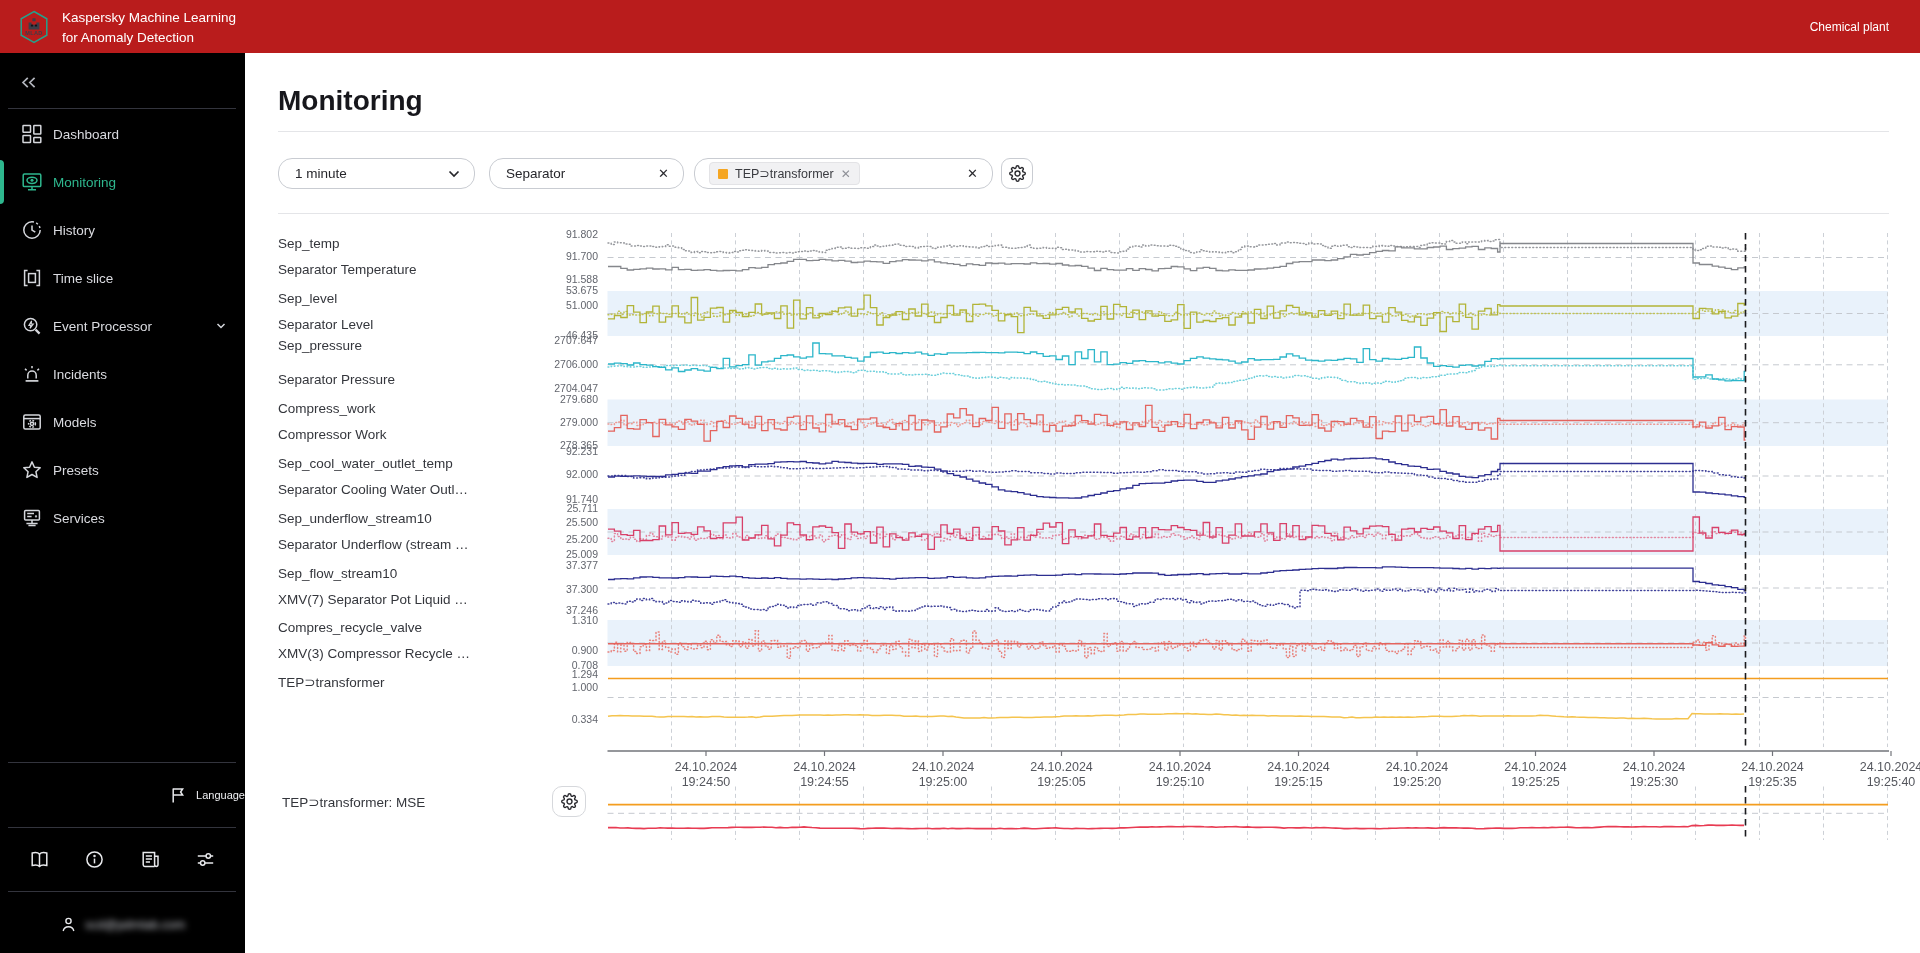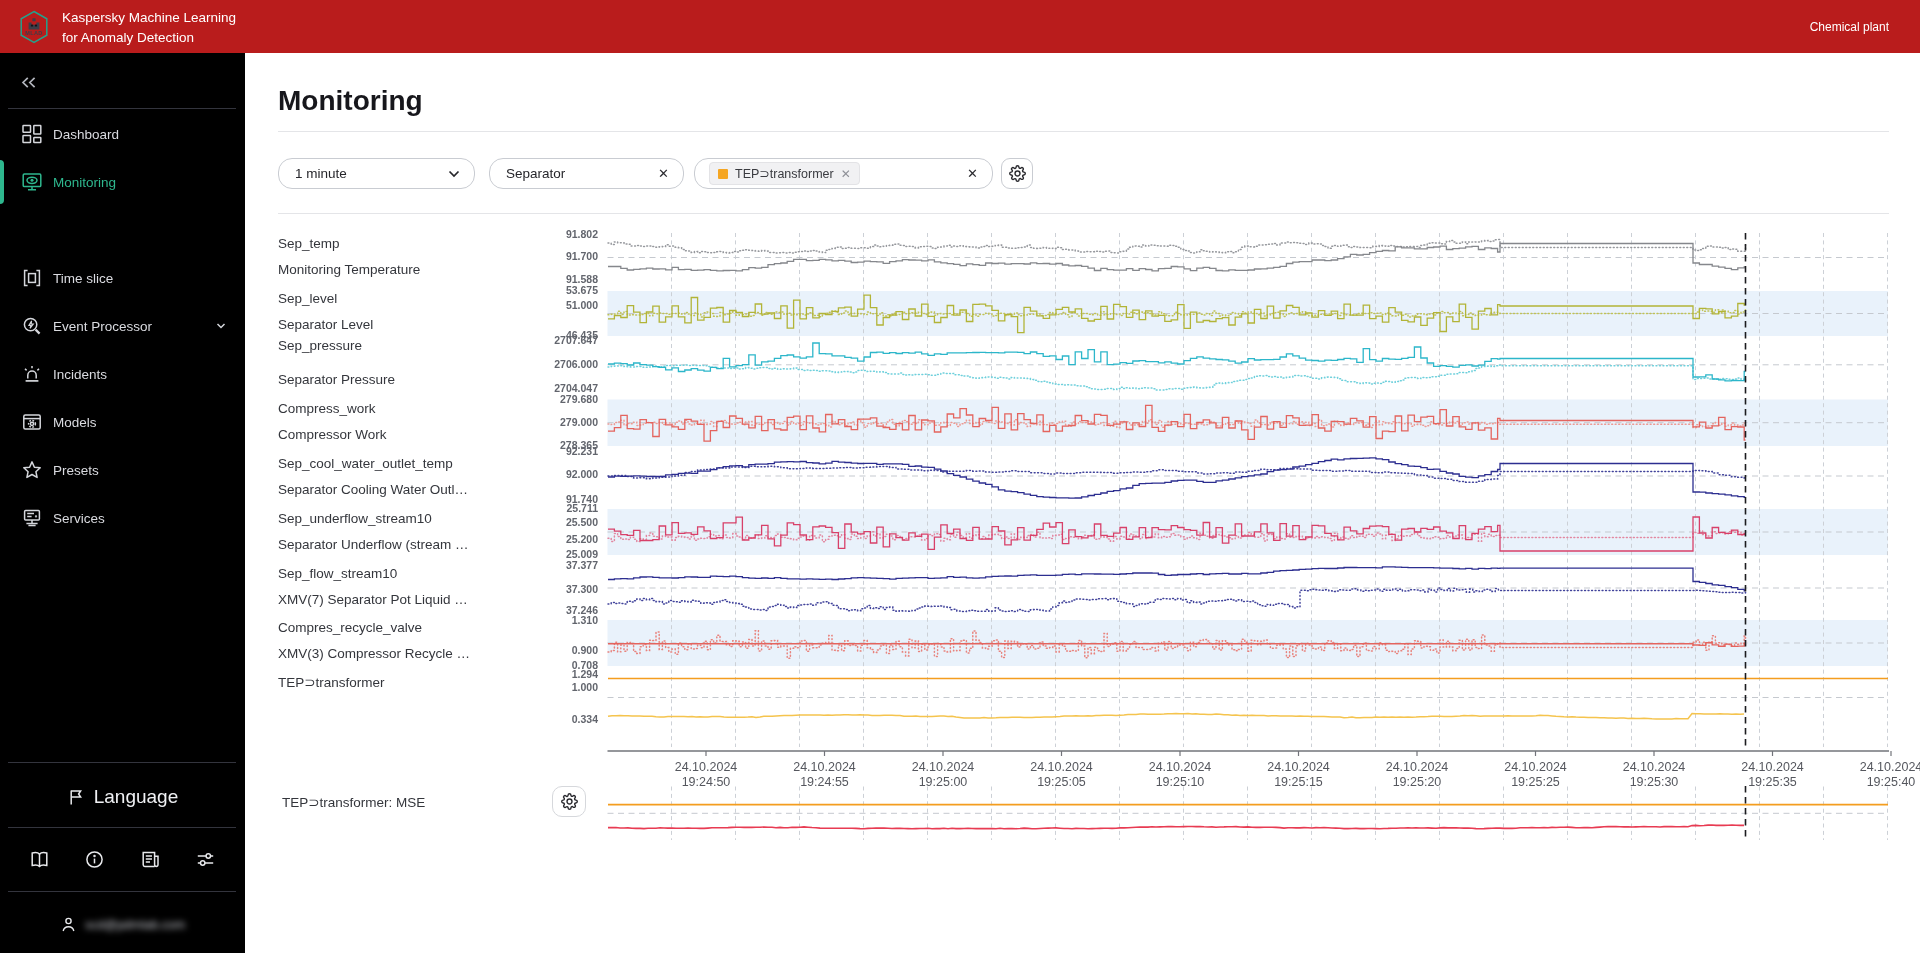--- a/index.html
+++ b/index.html
@@ -1,39 +1,39 @@
 <!DOCTYPE html>
 <html><head><meta charset="utf-8">
 <style>
 * { margin:0; padding:0; box-sizing:border-box; }
 html,body { width:1920px; height:953px; overflow:hidden; background:#fff;
   font-family:"Liberation Sans", sans-serif; }
 #page { position:relative; width:1920px; height:953px; }
 #chart { position:absolute; left:0; top:0; }
 .ylab { position:absolute; left:500px; width:98px; text-align:right;
-  font-size:10.5px; color:#62656d; line-height:11.5px;font-weight:bold; }
+  font-size:10.5px; color:#62656d; line-height:11.5px; }
 .xlab { position:absolute; top:760px; width:120px; text-align:center;
   font-size:12.5px; color:#55575e; line-height:15px; }
 .slab { position:absolute; left:278px; width:196px; font-size:13.5px; color:#34363c;
   line-height:18px; white-space:nowrap; overflow:hidden; }
 #header { position:absolute; left:0; top:0; width:1920px; height:53px; background:#b91c1c; z-index:5; }
 #sidebar { position:absolute; left:0; top:0; width:245px; height:953px; background:#000000; z-index:4; }
 #logo { position:absolute; left:19px; top:10px; }
 #apptitle { position:absolute; left:62px; top:8px; color:#fff; font-size:13.5px; line-height:20px; }
 #plant { position:absolute; right:31px; top:20px; color:#fff; font-size:12px; z-index:6; }
 #collapse { position:absolute; left:21px; top:74px; }
 .sdiv { position:absolute; left:8px; width:228px; height:1px; background:#33343d; }
 .mitem { position:absolute; left:0; width:245px; height:48px; display:flex; align-items:center; }
 .mico { margin-left:22px; width:20px; height:20px; display:flex; align-items:center; }
 .mlabel { margin-left:11px; font-size:13.5px; color:#dadbe0; }
 .mitem.active .mlabel { color:#2eb78e; }
 .mchev { margin-left:auto; margin-right:18px; display:flex; }
 #activebar { position:absolute; left:0; top:160px; width:4px; height:44px; background:#2eb78e;
   border-radius:0 4px 4px 0; }
-#lang { position:absolute; left:0; top:786px; width:245px; display:flex; align-items:center; justify-content:center; color:#f0f1f4; font-size:19px; gap:9px; }
+#lang { position:absolute; left:0; top:786px; width:245px; display:flex; align-items:center; justify-content:flex-end; color:#f0f1f4; font-size:11px; gap:9px; }
 #footicons { position:absolute; left:0; top:850px; width:245px; display:flex; justify-content:space-between; padding:0 30px; }
 #useremail { position:absolute; left:60px; top:916px; display:flex; align-items:center; gap:8px; }
 #useremail span { color:#c6c8cf; font-size:12.5px; filter:blur(3px); }
 #pagetitle { position:absolute; left:278px; top:85px; font-size:28px; font-weight:700; color:#17171c; }
 .hdiv { position:absolute; left:278px; width:1611px; height:1px; background:#e4e5e8; }
 .fbox { position:absolute; top:158px; height:31px; border:1px solid #c9ccd2; border-radius:14px;
   background:#fff; display:flex; align-items:center; font-size:13.5px; color:#26262b; }
 .x { color:#2b2b30; font-size:13px; }
 .chip { display:flex; align-items:center; height:23px; background:#f1f1f3; border:1px solid #e3e3e6; border-radius:4px; padding:0 8px; gap:7px; font-size:12.5px; color:#3a3b40; }
 .chipsq { width:10px; height:10px; background:#f5a623; border-radius:1px; }
@@ -175,21 +175,21 @@
     <div class="xlab" style="left:883.0px">24.10.2024<br>19:25:00</div>
     <div class="xlab" style="left:1001.5px">24.10.2024<br>19:25:05</div>
     <div class="xlab" style="left:1120.0px">24.10.2024<br>19:25:10</div>
     <div class="xlab" style="left:1238.5px">24.10.2024<br>19:25:15</div>
     <div class="xlab" style="left:1357.0px">24.10.2024<br>19:25:20</div>
     <div class="xlab" style="left:1475.5px">24.10.2024<br>19:25:25</div>
     <div class="xlab" style="left:1594.0px">24.10.2024<br>19:25:30</div>
     <div class="xlab" style="left:1712.5px">24.10.2024<br>19:25:35</div>
     <div class="xlab" style="left:1831.0px">24.10.2024<br>19:25:40</div>
 <div class="slab" style="top:235px">Sep_temp</div>
-    <div class="slab" style="top:261px">Monitoring Temperature</div>
+    <div class="slab" style="top:261px">Separator Temperature</div>
     <div class="slab" style="top:290px">Sep_level</div>
     <div class="slab" style="top:316px">Separator Level</div>
     <div class="slab" style="top:337px">Sep_pressure</div>
     <div class="slab" style="top:371px">Separator Pressure</div>
     <div class="slab" style="top:400px">Compress_work</div>
     <div class="slab" style="top:426px">Compressor Work</div>
     <div class="slab" style="top:455px">Sep_cool_water_outlet_temp</div>
     <div class="slab" style="top:481px">Separator Cooling Water Outl…</div>
     <div class="slab" style="top:509.5px">Sep_underflow_stream10</div>
     <div class="slab" style="top:536px">Separator Underflow (stream …</div>
@@ -244,20 +244,30 @@
         <span class="mico">
           <svg width="20" height="20" viewBox="0 0 20 20" fill="none" stroke="#2eb78e" stroke-width="1.5">
             <rect x="1.2" y="2" width="17.6" height="12.6" rx="1.2"></rect>
             <path d="M10 14.6V17.6M6 17.8H14"></path>
             <ellipse cx="10" cy="8.3" rx="5" ry="3.1"></ellipse>
             <circle cx="10" cy="8.3" r="1.5" fill="#2eb78e" stroke="none"></circle>
           </svg>
         </span>
         <span class="mlabel">Monitoring</span>
       </div>
+      <div class="mitem" style="top:206px">
+        <span class="mico">
+          <svg width="20" height="20" viewBox="0 0 20 20" fill="none" stroke="#d5d7dc" stroke-width="1.5">
+            <path d="M10 1.8 A8.2 8.2 0 1 0 18.2 10"></path>
+            <path d="M10 1.8 A8.2 8.2 0 0 1 18.2 10" stroke-dasharray="2 2.4"></path>
+            <path d="M10 5.4V10L13.3 12.2"></path>
+          </svg>
+        </span>
+        <span class="mlabel">History</span>
+      </div>
       <div class="mitem" style="top:254px">
         <span class="mico">
           <svg width="20" height="20" viewBox="0 0 20 20" fill="none" stroke="#d5d7dc" stroke-width="1.5">
             <path d="M5.6 2.6H2.6V17.4H5.6M14.4 2.6H17.4V17.4H14.4"></path>
             <rect x="6.6" y="5.6" width="6.8" height="8.8"></rect>
           </svg>
         </span>
         <span class="mlabel">Time slice</span>
       </div>
       <div class="mitem" style="top:302px">

